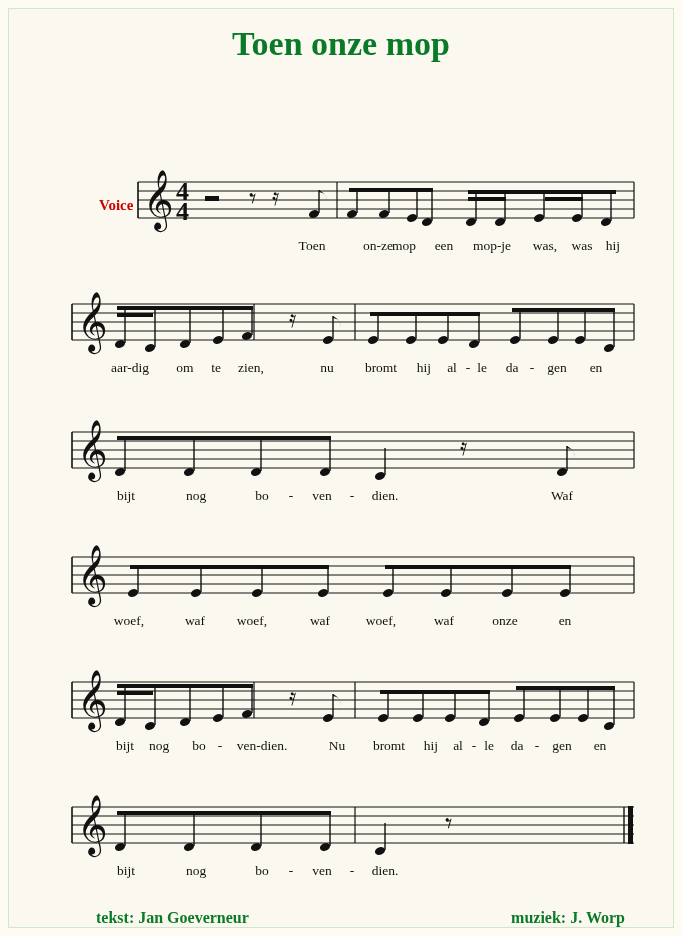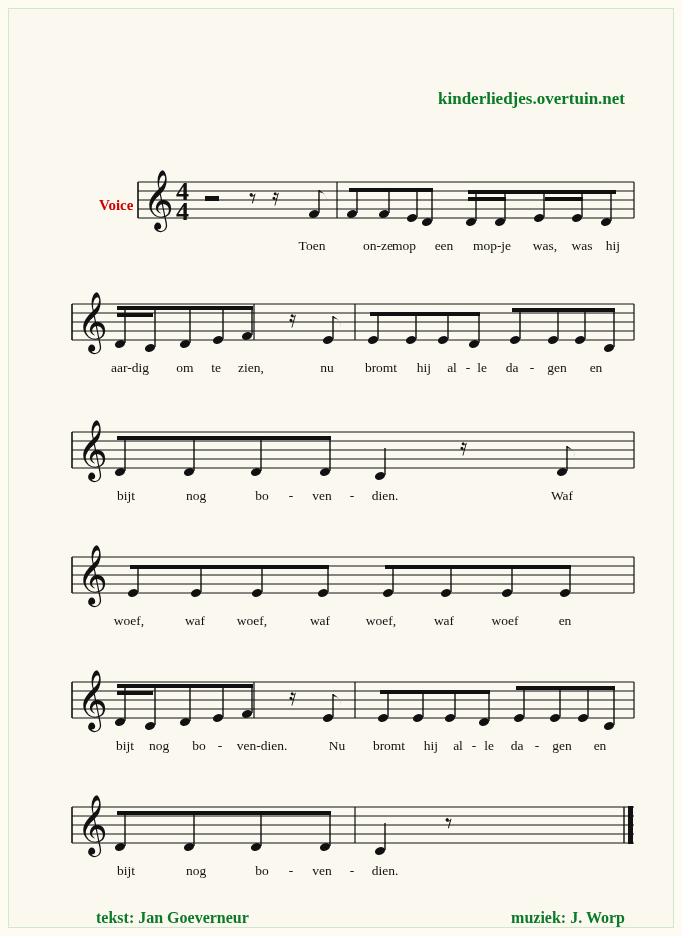--- a/index.html
+++ b/index.html
@@ -110,22 +110,22 @@
     white-space: nowrap;
     transform: translateX(-50%);
   }
   svg { display: block; }
 </style>
 </head>
 <body>
 
 <div class="page">
 
-
-  <div class="site-link">kinderliedjes.overtuin.net</div>
+  <div class="title">Toen onze mop</div>
+
 
 
   <div class="voice-label">Voice</div>
 
   <div class="credits">
     <span class="left">tekst: Jan Goeverneur</span>
     <span class="right">muziek: J. Worp</span>
   </div>
 
 </div>
@@ -366,21 +366,21 @@
       <line x1="570" y1="47" x2="570" y2="21" stroke="#111" stroke-width="1.4"></line>
     </g>
   </svg>
   <div class="lyrics">
     <span class="lyric" style="left:129px">woef,</span>
     <span class="lyric" style="left:195px">waf</span>
     <span class="lyric" style="left:252px">woef,</span>
     <span class="lyric" style="left:320px">waf</span>
     <span class="lyric" style="left:381px">woef,</span>
     <span class="lyric" style="left:444px">waf</span>
-    <span class="lyric" style="left:505px">woef</span>
+    <span class="lyric" style="left:505px">onze</span>
     <span class="lyric" style="left:565px">en</span>
   </div>
 </div>
 
 <div class="system" style="top:670px;">
   <svg class="staff" width="682" height="70">
     <g stroke="#111" stroke-width="1">
       <line x1="72" y1="12" x2="634" y2="12"></line>
       <line x1="72" y1="21" x2="634" y2="21"></line>
       <line x1="72" y1="30" x2="634" y2="30"></line>

